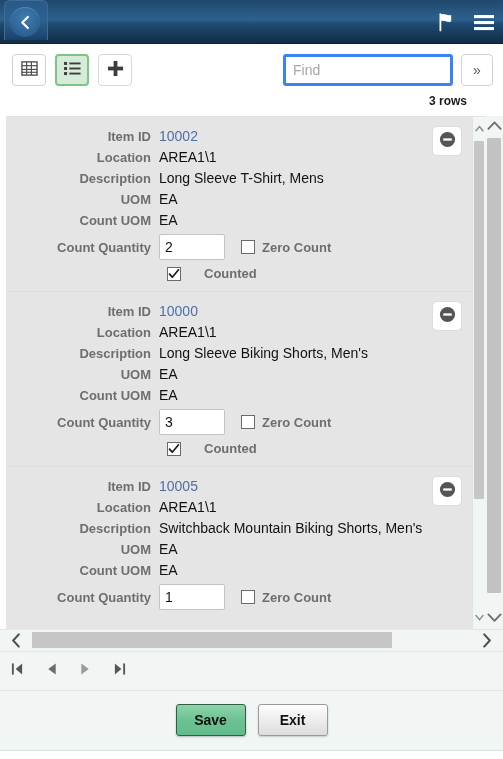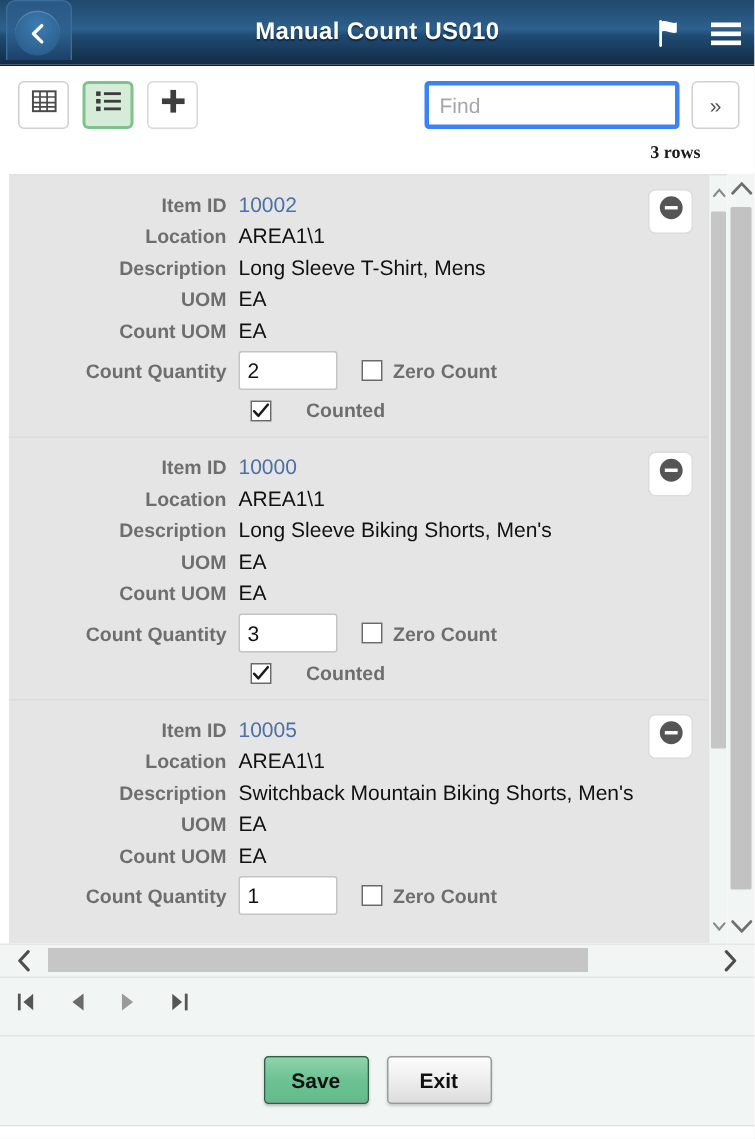--- a/index.html
+++ b/index.html
@@ -94,21 +94,21 @@
     font-size: 14px; color: #555;
   }
 
   
   .rows-bar {
     flex: 0 0 20px; height: 20px;
     position: relative; background: #fff;
   }
   .rows-count {
     position: absolute; right: 36px; top: -2px;
-    font-size: 12px; font-weight: bold; color: #1a1a1a; font-family: Liberation Serif, serif;
+    font-size: 12px; font-weight: bold; color: #1a1a1a;
   }
 
   
   .content-region {
     position: relative;
     flex: 1 1 auto;
     display: flex;
     min-height: 0;
     background: #fff;
   }
@@ -281,21 +281,20 @@
 
   <div class="header">
     <div class="back-pad"></div>
     <div class="back-btn">
       <span>
         <svg width="15" height="15" viewBox="0 0 16 16">
           <path d="M10.5 2.2 L4.6 8 L10.5 13.8" fill="none" stroke="#ffffff" stroke-width="2.4" stroke-linecap="round" stroke-linejoin="round"></path>
         </svg>
       </span>
     </div>
-    <div class="header-title">Manual Count US010</div>
     <div class="header-right">
       <span class="flag-icon">
         <svg width="22" height="22" viewBox="0 0 22 22">
           <path d="M5.4 3.2 L5.4 19.4" stroke="#ffffff" stroke-width="1.8" stroke-linecap="round"></path>
           <path d="M5.8 3.4 C9 2.0 12.5 5.2 16.2 4.0 L16.2 10.6 C12.5 11.9 9 8.7 5.8 10.1 Z" fill="#ffffff"></path>
         </svg>
       </span>
       <span class="menu-icon">
         <svg width="22" height="17" viewBox="0 0 22 17">
           <rect x="1" y="1" width="20" height="3.1" fill="#ffffff"></rect>

